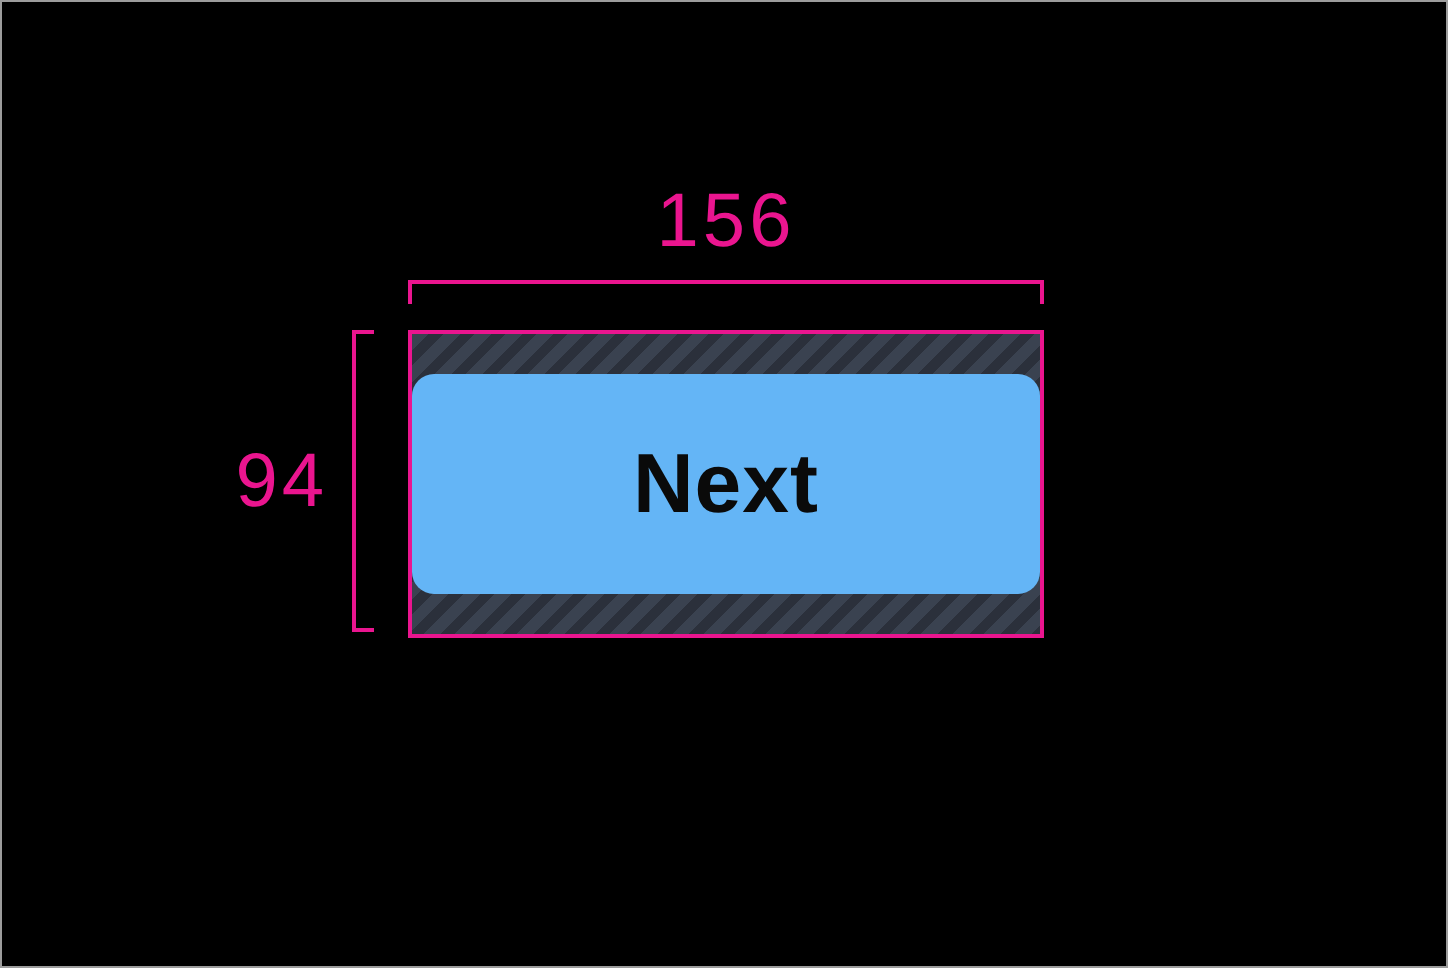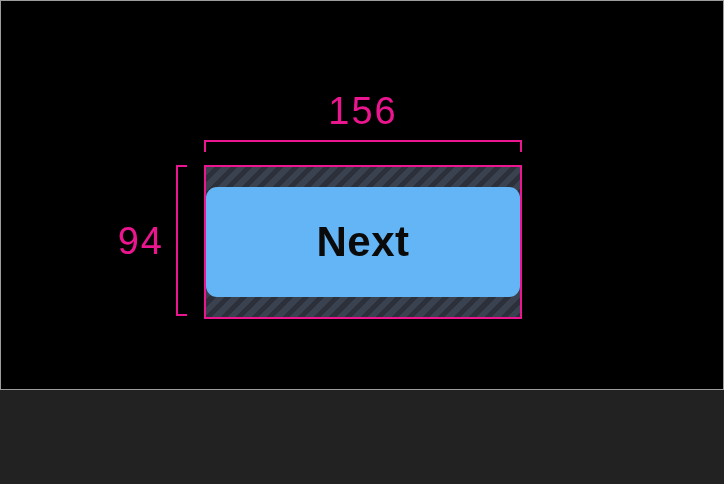--- a/index.html
+++ b/index.html
@@ -13,21 +13,21 @@
   }
   * { margin: 0; padding: 0; box-sizing: border-box; }
   html, body { background: #222; }
   body {
     font-family: "Liberation Sans", sans-serif;
     width: 724px;
   }
   .stage {
     position: relative;
     width: 724px;
-    height: 390px;
+    height: 484px;
     background: var(--canvas-bg);
     border: 1px solid var(--frame-border);
     overflow: hidden;
   }
   .dim-label {
     position: absolute;
     color: var(--accent);
     font-size: 38px;
     line-height: 38px;
     font-weight: 400;

